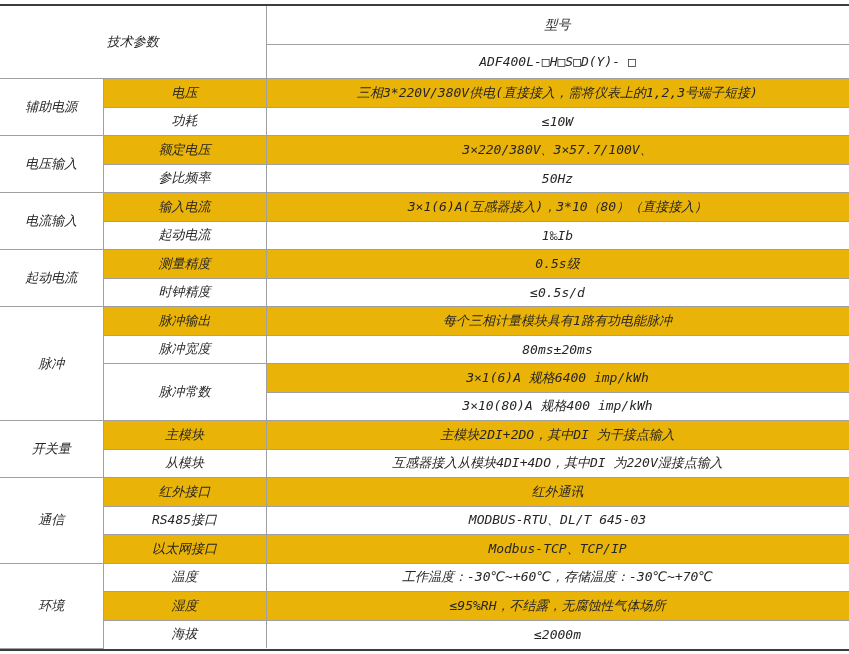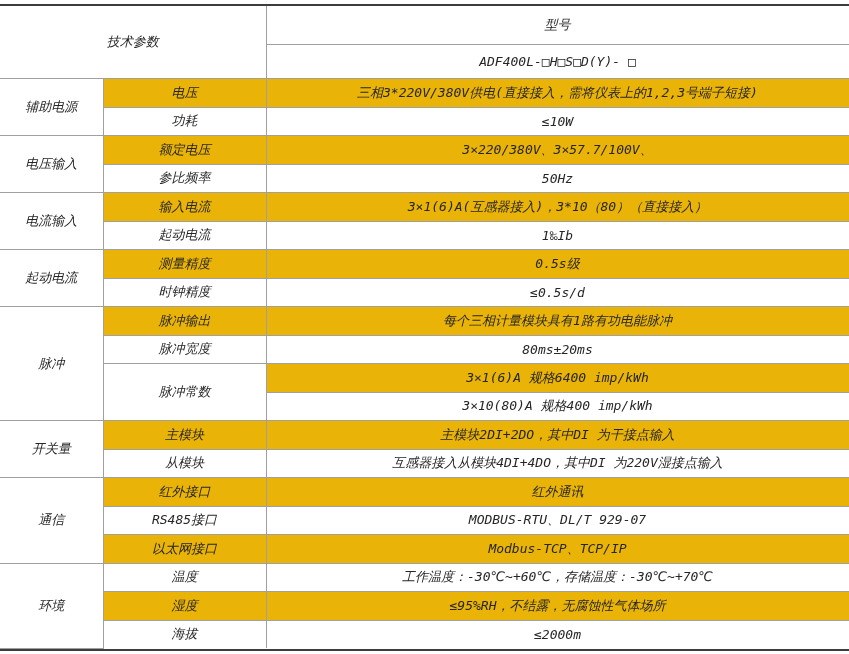--- a/index.html
+++ b/index.html
@@ -132,21 +132,21 @@
             <td class="param">从模块</td>
             <td class="val">互感器接入从模块4DI+4DO，其中DI 为220V湿接点输入</td>
           </tr>
           <tr class="stripe">
             <td class="cat" rowspan="3">通信</td>
             <td class="param">红外接口</td>
             <td class="val">红外通讯</td>
           </tr>
           <tr>
             <td class="param">RS485接口</td>
-            <td class="val">MODBUS-RTU、DL/T 929-07</td>
+            <td class="val">MODBUS-RTU、DL/T 645-03</td>
           </tr>
           <tr class="stripe">
             <td class="param">以太网接口</td>
             <td class="val">Modbus-TCP、TCP/IP</td>
           </tr>
           <tr>
             <td class="cat cat-last" rowspan="3">环境</td>
             <td class="param">温度</td>
             <td class="val">工作温度：-30℃~+60℃，存储温度：-30℃~+70℃</td>
           </tr>

